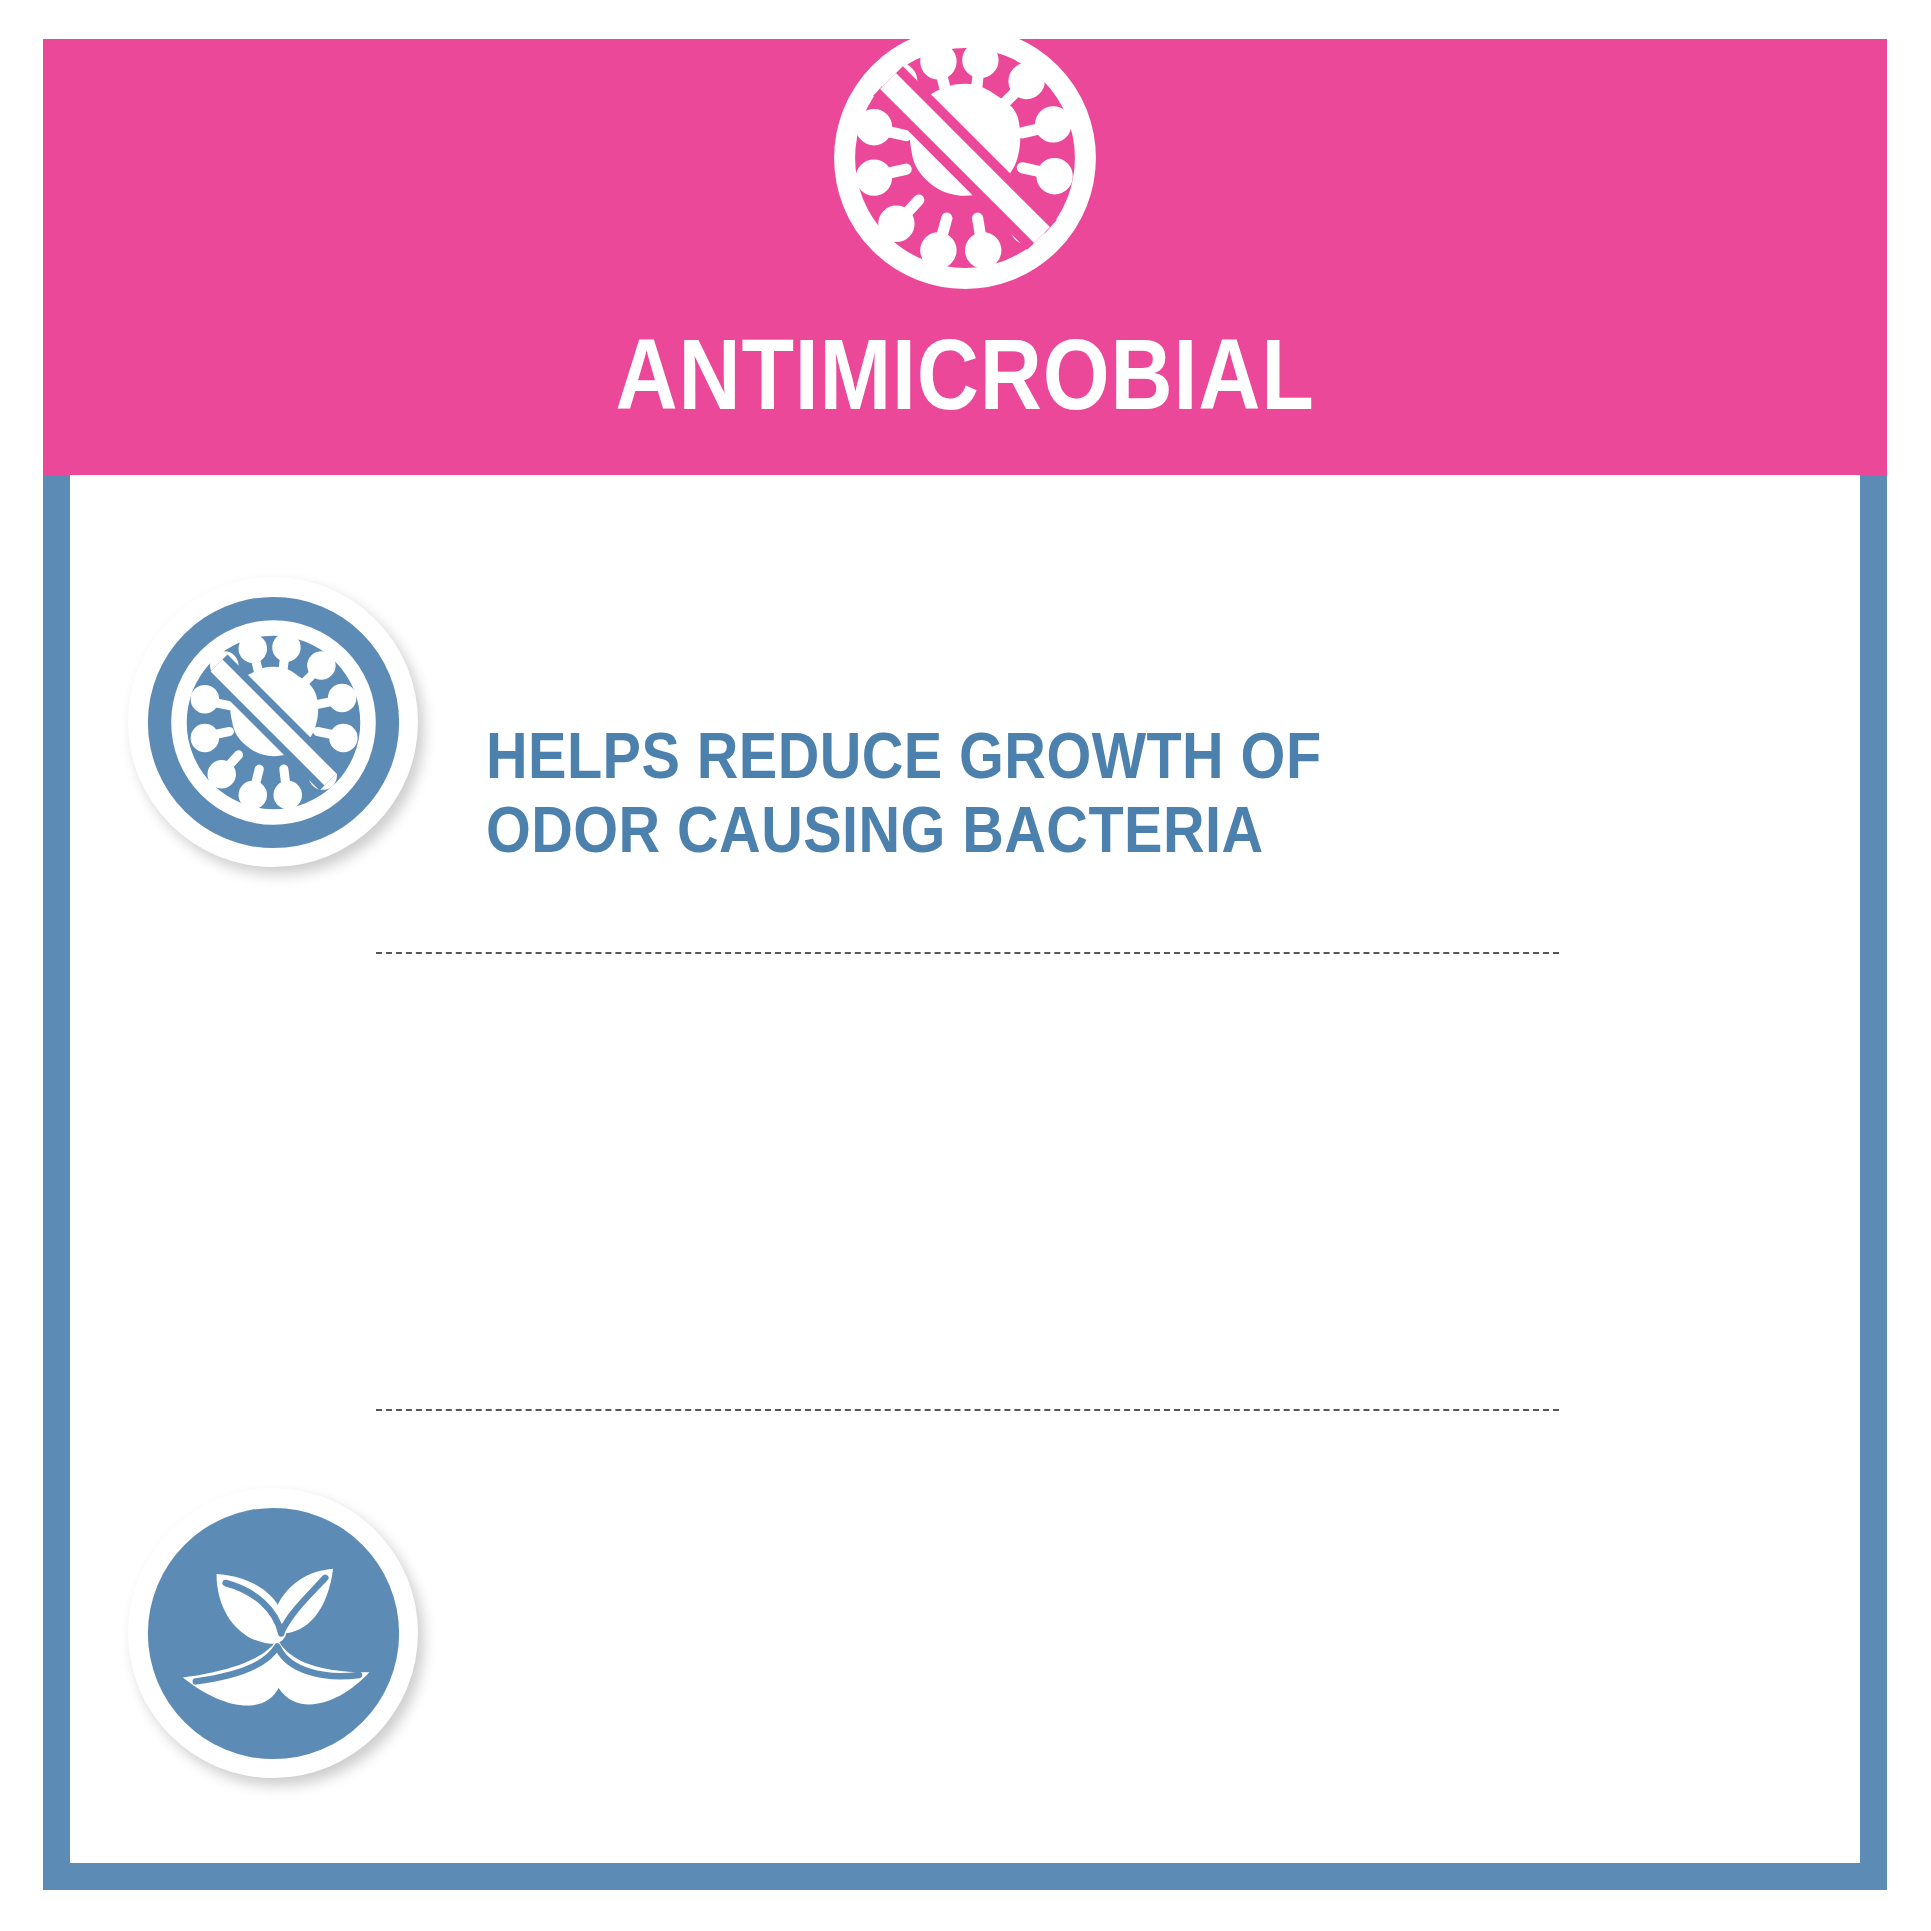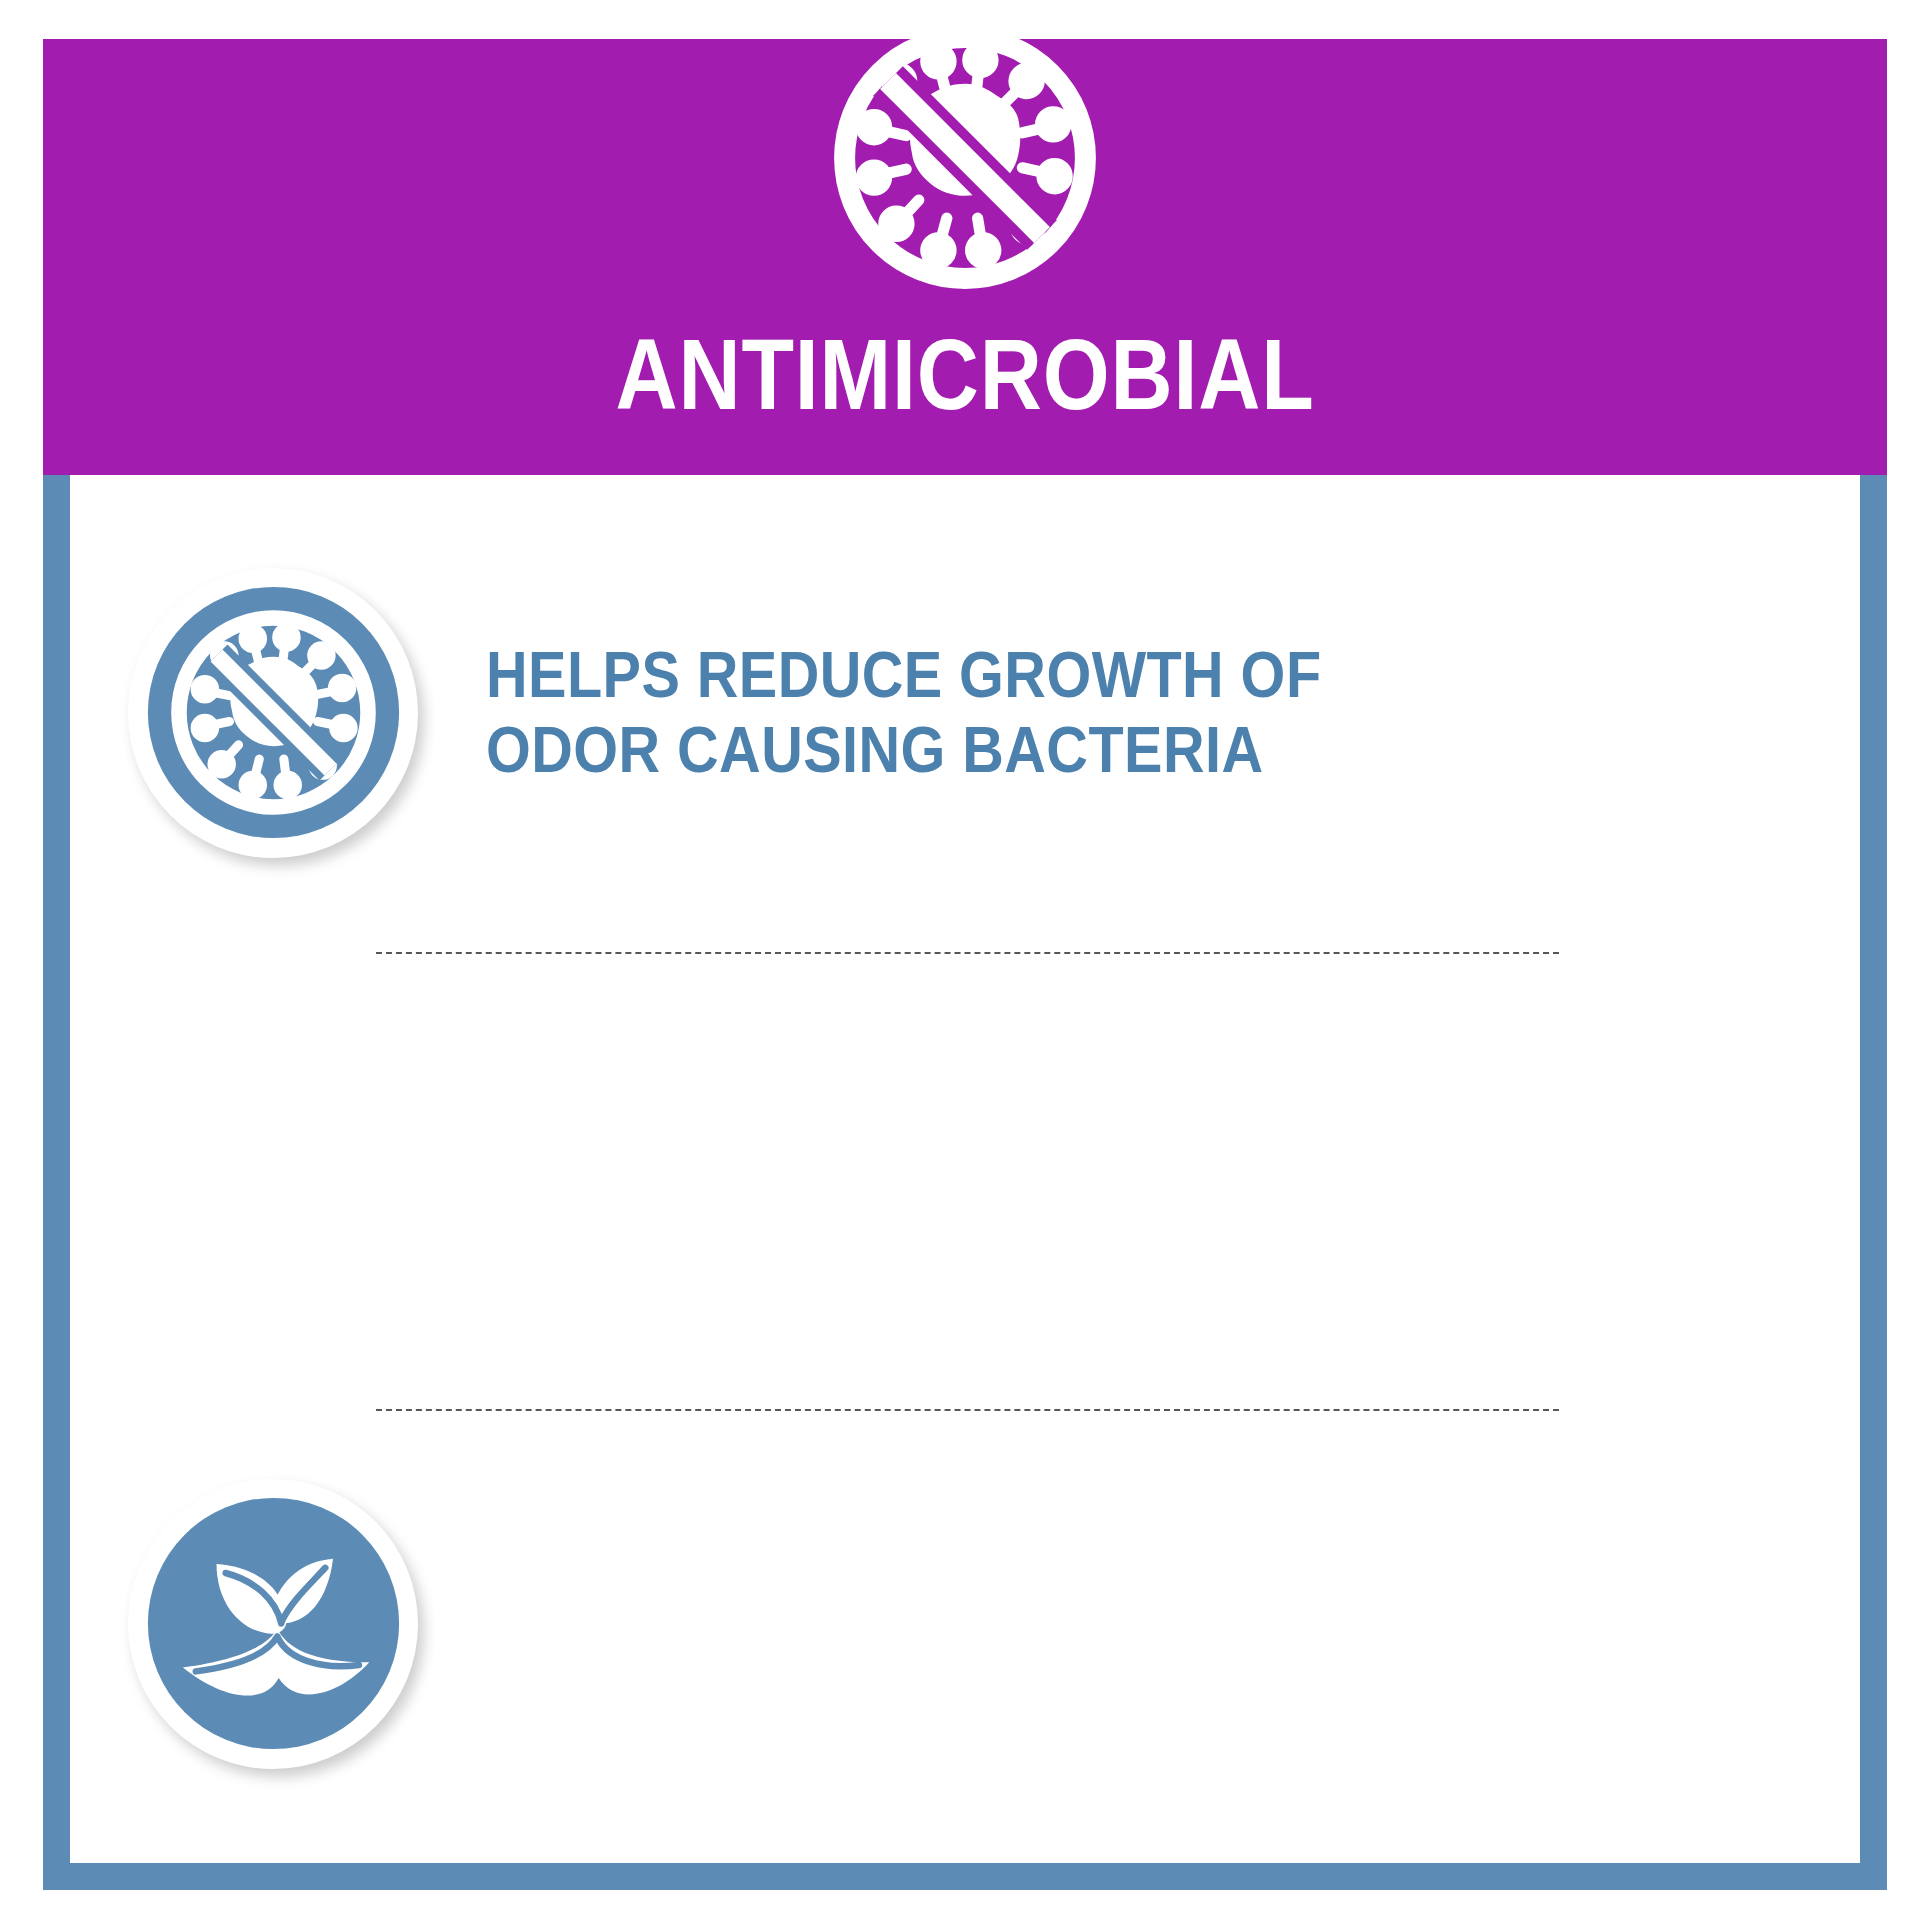--- a/index.html
+++ b/index.html
@@ -36,21 +36,21 @@
     background: #ffffff;
   }
 
   
   .header-block {
     position: absolute;
     left: 43px;
     top: 39px;
     width: 1844px;
     height: 436px;          
-    background: #a21caf;
+    background: #ec4899;
     overflow: visible;
   }
 
   
   .header-icon {
     position: absolute;
     left: 50%;
     top: -21px;
     transform: translateX(-50%);
     width: 280px;
@@ -82,21 +82,21 @@
     width: 1790px;
     height: 1387px;
     background: #ffffff;
   }
 
   .row {
     position: absolute;
     left: 0;
     width: 1790px;
     display: flex;
-    align-items: center;
+    align-items: flex-end;
   }
 
   .row-0 { top: 83px;  height: 309px; }
   .row-1 { top: 537px; height: 309px; }
   .row-2 { top: 994px; height: 309px; }
 
   .icon-cell {
     width: 406px;
     display: flex;
     align-items: center;

